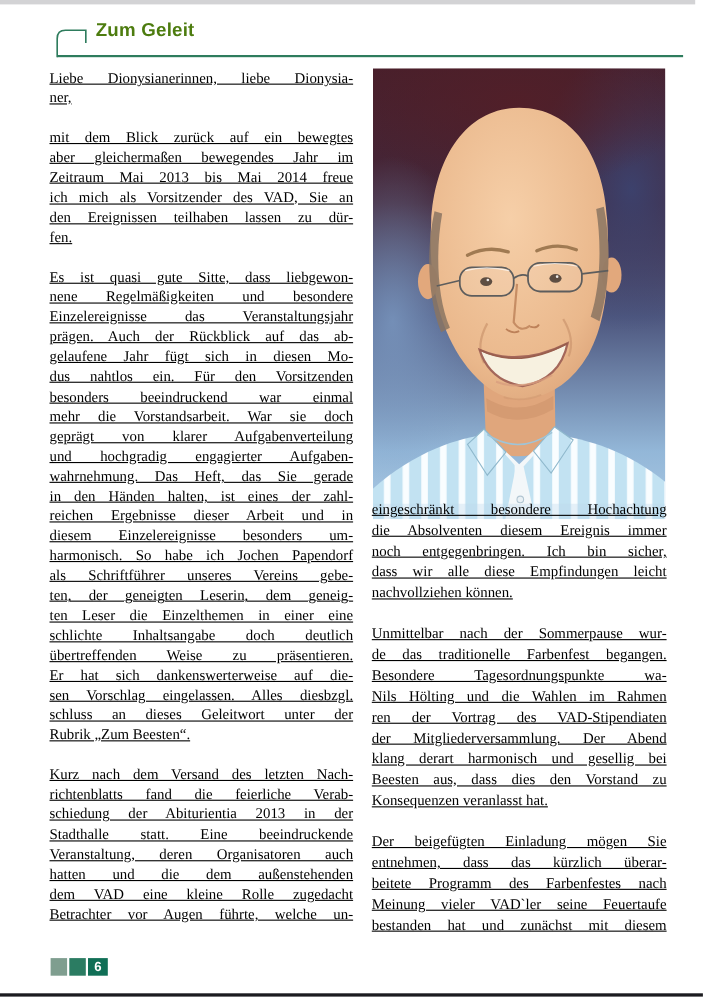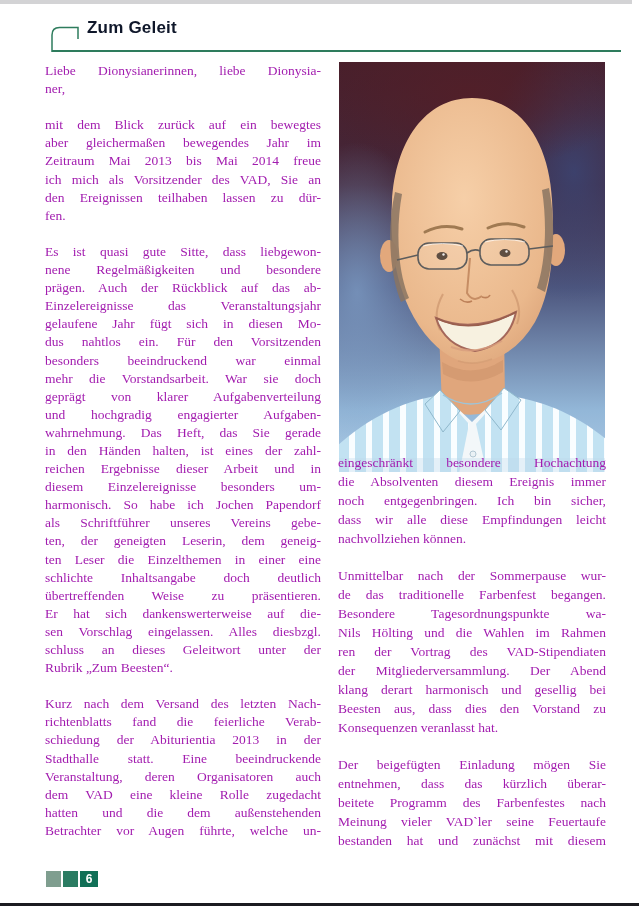--- a/index.html
+++ b/index.html
@@ -5,24 +5,24 @@
   html,body{margin:0;padding:0;background:#ffffff;}
   .page{position:relative;width:639px;height:909px;background:#ffffff;overflow:hidden;
         font-family:"Liberation Serif", serif;}
   .top-strip{position:absolute;left:0;top:0;width:632px;height:4px;background:#d3d3d5;}
   .bottom-line{position:absolute;left:0;top:903px;width:639px;height:3px;background:#1b1b20;}
 
   
   .tab-glyph{position:absolute;left:50px;top:24px;}
   .header-rule{position:absolute;left:52px;top:50px;width:569px;height:2px;background:#2e7c5d;}
   .page-title{position:absolute;left:87px;top:18px;font-family:"Liberation Sans", sans-serif;
-              font-weight:bold;font-size:17px;color:#0f172a;letter-spacing:.2px;}
-
-  
-  .col{position:absolute;color:#a21caf;font-size:13.5px;}
+              font-weight:bold;font-size:17px;color:#4d7c0f;letter-spacing:.2px;}
+
+  
+  .col{position:absolute;color:#000000;font-size:13.5px;text-decoration:underline;}
   .col-left{left:45px;top:62px;width:276px;line-height:18.1px;}
   .col-right{left:338px;top:454px;width:268px;line-height:18.9px;}
   .col-left .para{margin:0 0 18.1px 0;}
   .col-right .para{margin:0 0 18.9px 0;}
   .para:last-child{margin-bottom:0;}
   .line{text-align:justify;text-align-last:justify;}
   .line.end{text-align-last:left;}
 
   
   .photo{position:absolute;left:339px;top:62px;width:266px;height:410px;overflow:hidden;}
@@ -152,22 +152,22 @@
         <div class="line">mit dem Blick zurück auf ein bewegtes</div>
         <div class="line">aber gleichermaßen bewegendes Jahr im</div>
         <div class="line">Zeitraum Mai 2013 bis Mai 2014 freue</div>
         <div class="line">ich mich als Vorsitzender des VAD, Sie an</div>
         <div class="line">den Ereignissen teilhaben lassen zu dür-</div>
         <div class="line end">fen.</div>
       </div>
       <div class="para">
         <div class="line">Es ist quasi gute Sitte, dass liebgewon-</div>
         <div class="line">nene Regelmäßigkeiten und besondere</div>
+        <div class="line">Einzelereignisse das Veranstaltungsjahr</div>
         <div class="line">prägen. Auch der Rückblick auf das ab-</div>
-        <div class="line">Einzelereignisse das Veranstaltungsjahr</div>
         <div class="line">gelaufene Jahr fügt sich in diesen Mo-</div>
         <div class="line">dus nahtlos ein. Für den Vorsitzenden</div>
         <div class="line">besonders beeindruckend war einmal</div>
         <div class="line">mehr die Vorstandsarbeit. War sie doch</div>
         <div class="line">geprägt von klarer Aufgabenverteilung</div>
         <div class="line">und hochgradig engagierter Aufgaben-</div>
         <div class="line">wahrnehmung. Das Heft, das Sie gerade</div>
         <div class="line">in den Händen halten, ist eines der zahl-</div>
         <div class="line">reichen Ergebnisse dieser Arbeit und in</div>
         <div class="line">diesem Einzelereignisse besonders um-</div>
@@ -181,22 +181,22 @@
         <div class="line">sen Vorschlag eingelassen. Alles diesbzgl.</div>
         <div class="line">schluss an dieses Geleitwort unter der</div>
         <div class="line end">Rubrik „Zum Beesten“.</div>
       </div>
       <div class="para">
         <div class="line">Kurz nach dem Versand des letzten Nach-</div>
         <div class="line">richtenblatts fand die feierliche Verab-</div>
         <div class="line">schiedung der Abiturientia 2013 in der</div>
         <div class="line">Stadthalle statt. Eine beeindruckende</div>
         <div class="line">Veranstaltung, deren Organisatoren auch</div>
+        <div class="line">hatten und die dem außenstehenden</div>
         <div class="line">dem VAD eine kleine Rolle zugedacht</div>
-        <div class="line">hatten und die dem außenstehenden</div>
         <div class="line">Betrachter vor Augen führte, welche un-</div>
       </div>
     </div>
   <div class="col col-right">
       <div class="para">
         <div class="line">eingeschränkt besondere Hochachtung</div>
         <div class="line">die Absolventen diesem Ereignis immer</div>
         <div class="line">noch entgegenbringen. Ich bin sicher,</div>
         <div class="line">dass wir alle diese Empfindungen leicht</div>
         <div class="line end">nachvollziehen können.</div>

